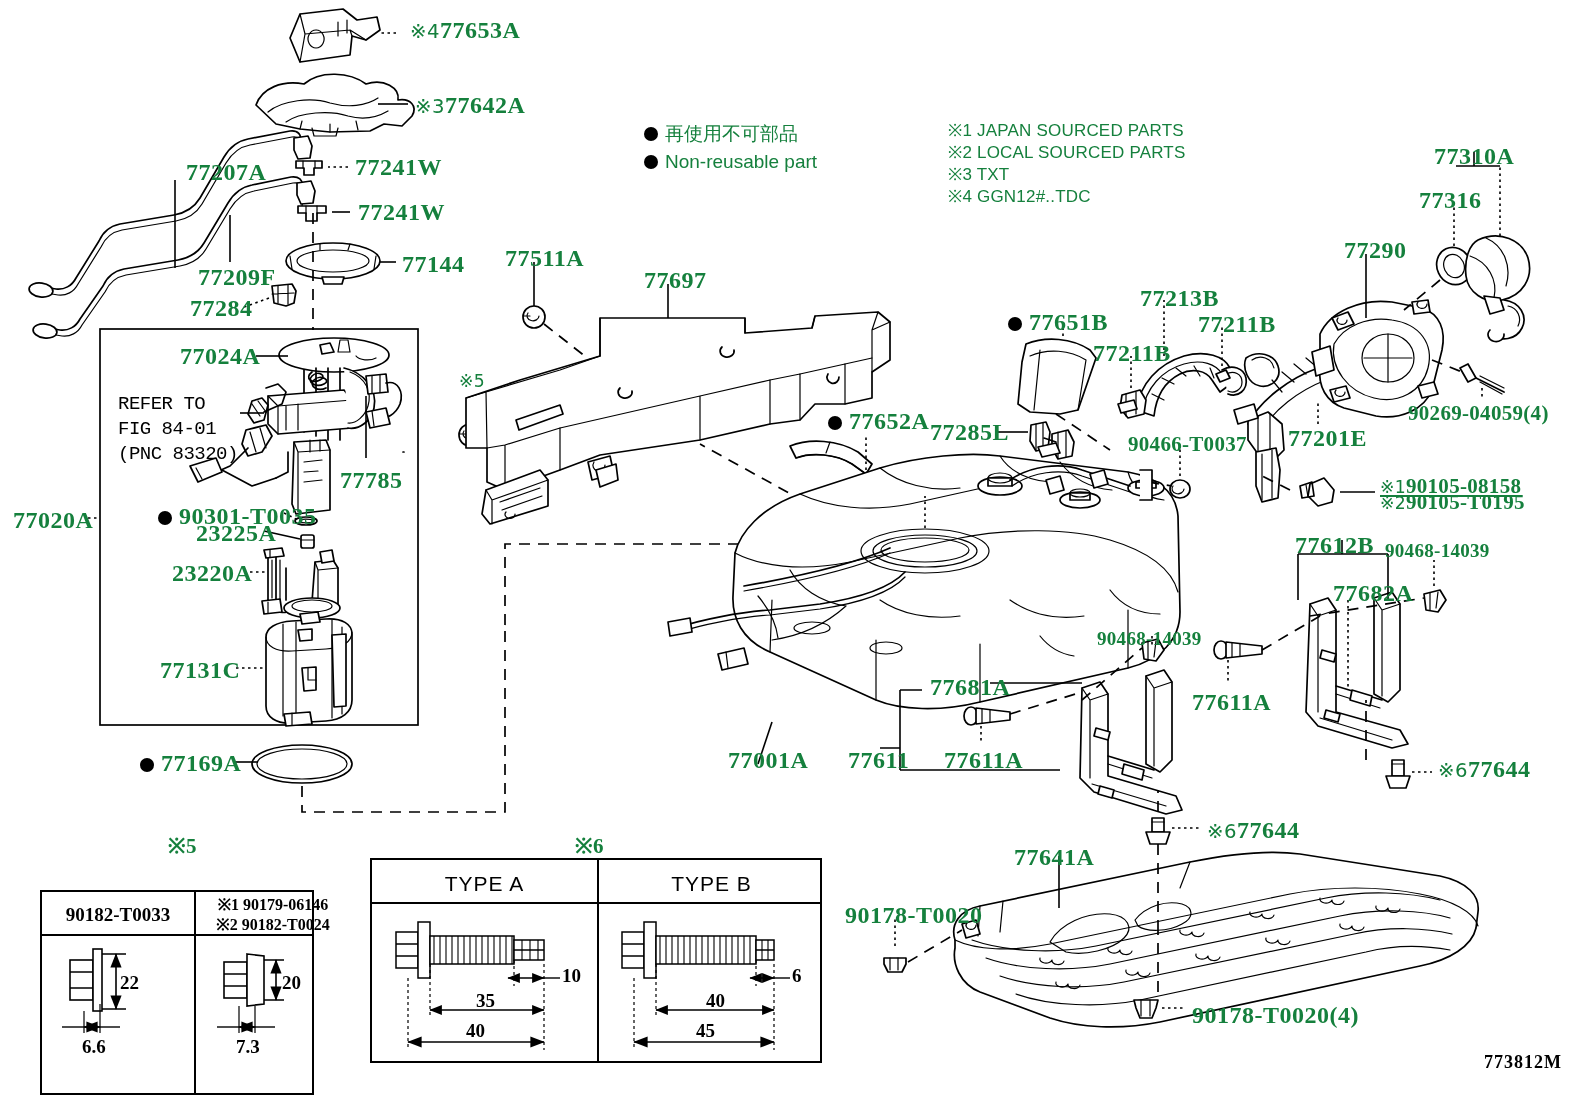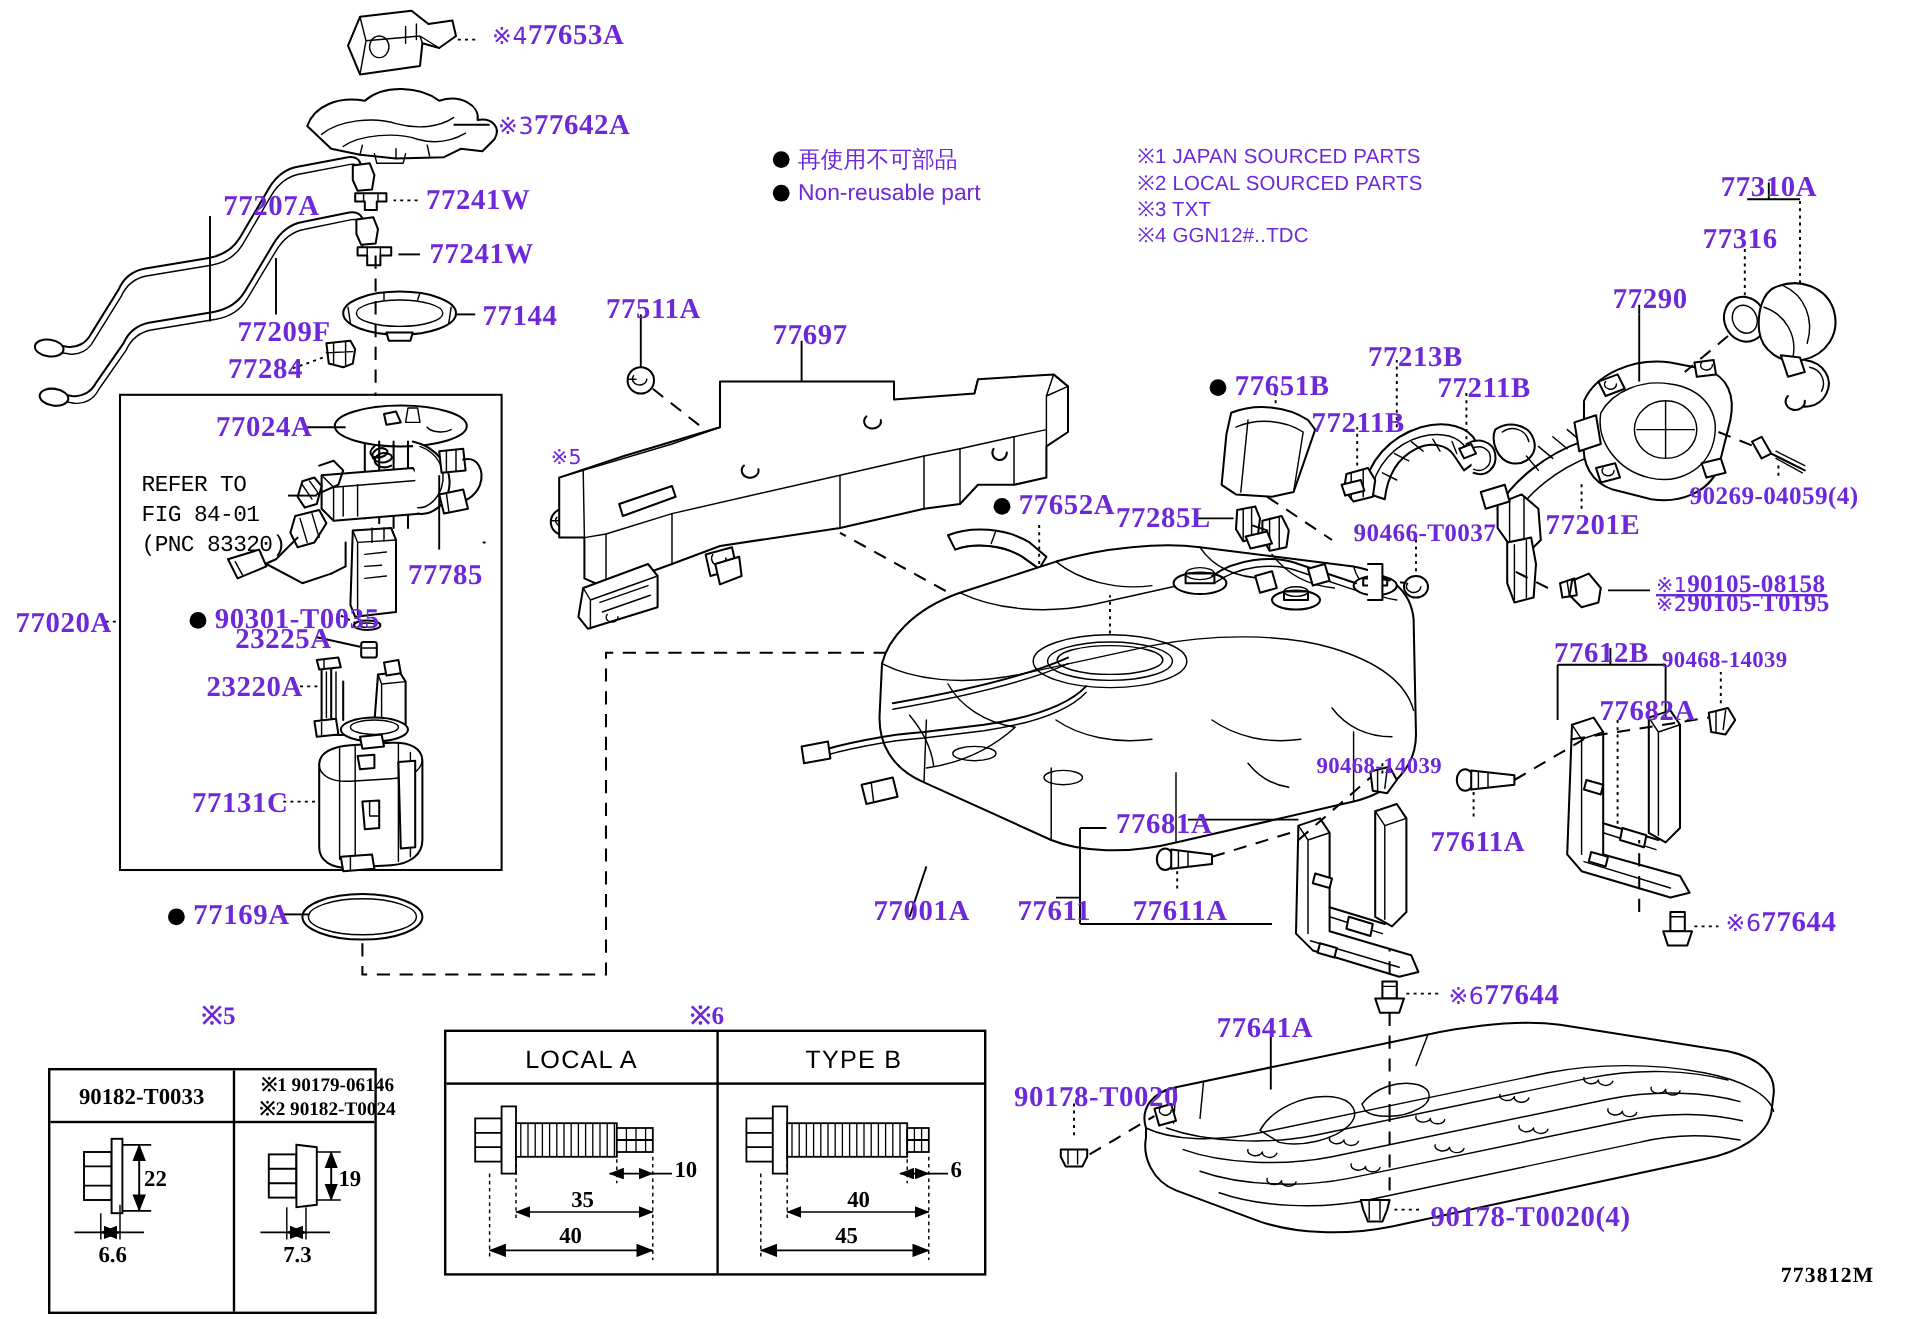--- a/index.html
+++ b/index.html
@@ -1,21 +1,21 @@
 <!DOCTYPE html>
 <html><head>
 <meta charset="utf-8">
 <style>
   html,body{margin:0;padding:0;background:#ffffff;}
   body{width:1592px;height:1099px;position:relative;overflow:hidden;
        font-family:"Liberation Serif",serif;color:#000;}
   #stage{position:absolute;left:0;top:0;width:1592px;height:1099px;}
   svg.art{position:absolute;left:0;top:0;width:1592px;height:1099px;overflow:visible;}
   .lbl{position:absolute;white-space:nowrap;font-family:"Liberation Serif",serif;
-       font-weight:700;color:#6d28d9;line-height:1;}
+       font-weight:700;color:#15803d;line-height:1;}
   .pn{font-size:24px;letter-spacing:0.5px;}
   .pn-s{font-size:21px;letter-spacing:0.3px;}
   .pn-xs{font-size:19px;letter-spacing:0.3px;}
   .legend{font-family:"Liberation Sans",sans-serif;font-weight:400;font-size:19px;}
   .legend-jp{font-family:"DejaVu Sans",sans-serif;font-weight:400;font-size:19px;}
   .note{font-family:"Liberation Sans",sans-serif;font-weight:400;font-size:17px;letter-spacing:0.2px;}
   .dot{display:inline-block;width:14px;height:14px;border-radius:50%;
        background:#000;vertical-align:-1px;margin-right:7px;}
   .kome{font-family:"DejaVu Sans",sans-serif;font-size:0.82em;font-weight:400;}
   .tbl{position:absolute;border:2px solid #000;box-sizing:border-box;}
@@ -693,29 +693,29 @@
         <path d="M222 68 L242 68 M222 108 L242 108" stroke-width="1.4"></path>
         <path d="M234 68 L234 108" marker-start="url(#arL)" marker-end="url(#ar)"></path>
         <path d="M197 135 L213 135" marker-start="url(#arL)" marker-end="url(#ar)"></path>
         <path d="M197 114 L197 141 M213 114 L213 141" stroke-width="1.2"></path>
         <path d="M175 135 L197 135" stroke-width="1.4"></path>
         <path d="M213 135 L233 135" stroke-width="1.4"></path>
       </g>
     </svg>
     <div class="dimtxt" style="left:78px;top:80px;">22</div>
     <div class="dimtxt" style="left:40px;top:144px;">6.6</div>
-    <div class="dimtxt" style="left:240px;top:80px;">19</div>
+    <div class="dimtxt" style="left:240px;top:80px;">20</div>
     <div class="dimtxt" style="left:194px;top:144px;">7.3</div>
   </div>
 
   <div class="lbl pn-s" style="left:575px;top:836px;">※6</div>
   <div class="tbl" style="left:370px;top:858px;width:452px;height:205px;">
     <div style="position:absolute;left:0;top:0;width:100%;height:44px;border-bottom:2px solid #000;box-sizing:border-box;"></div>
     <div style="position:absolute;left:225px;top:0;width:2px;height:100%;background:#000;"></div>
-    <div class="tblhdr typetxt" style="position:absolute;left:0;top:12px;width:225px;">LOCAL A</div>
+    <div class="tblhdr typetxt" style="position:absolute;left:0;top:12px;width:225px;">TYPE A</div>
     <div class="tblhdr typetxt" style="position:absolute;left:227px;top:12px;width:225px;">TYPE B</div>
 
     <svg viewBox="0 0 452 205" style="position:absolute;left:0;top:0;width:452px;height:205px;">
       <g stroke="#000" fill="none" stroke-width="1.5">
 
         <rect x="24" y="72" width="22" height="36" fill="#fff"></rect>
         <path d="M24 84 L46 84 M24 96 L46 96"></path>
         <rect x="46" y="62" width="12" height="56" fill="#fff"></rect>
         <rect x="58" y="76" width="84" height="28" fill="#fff"></rect>
         <path d="M62 76 L62 104 M68 76 L68 104 M74 76 L74 104 M80 76 L80 104

